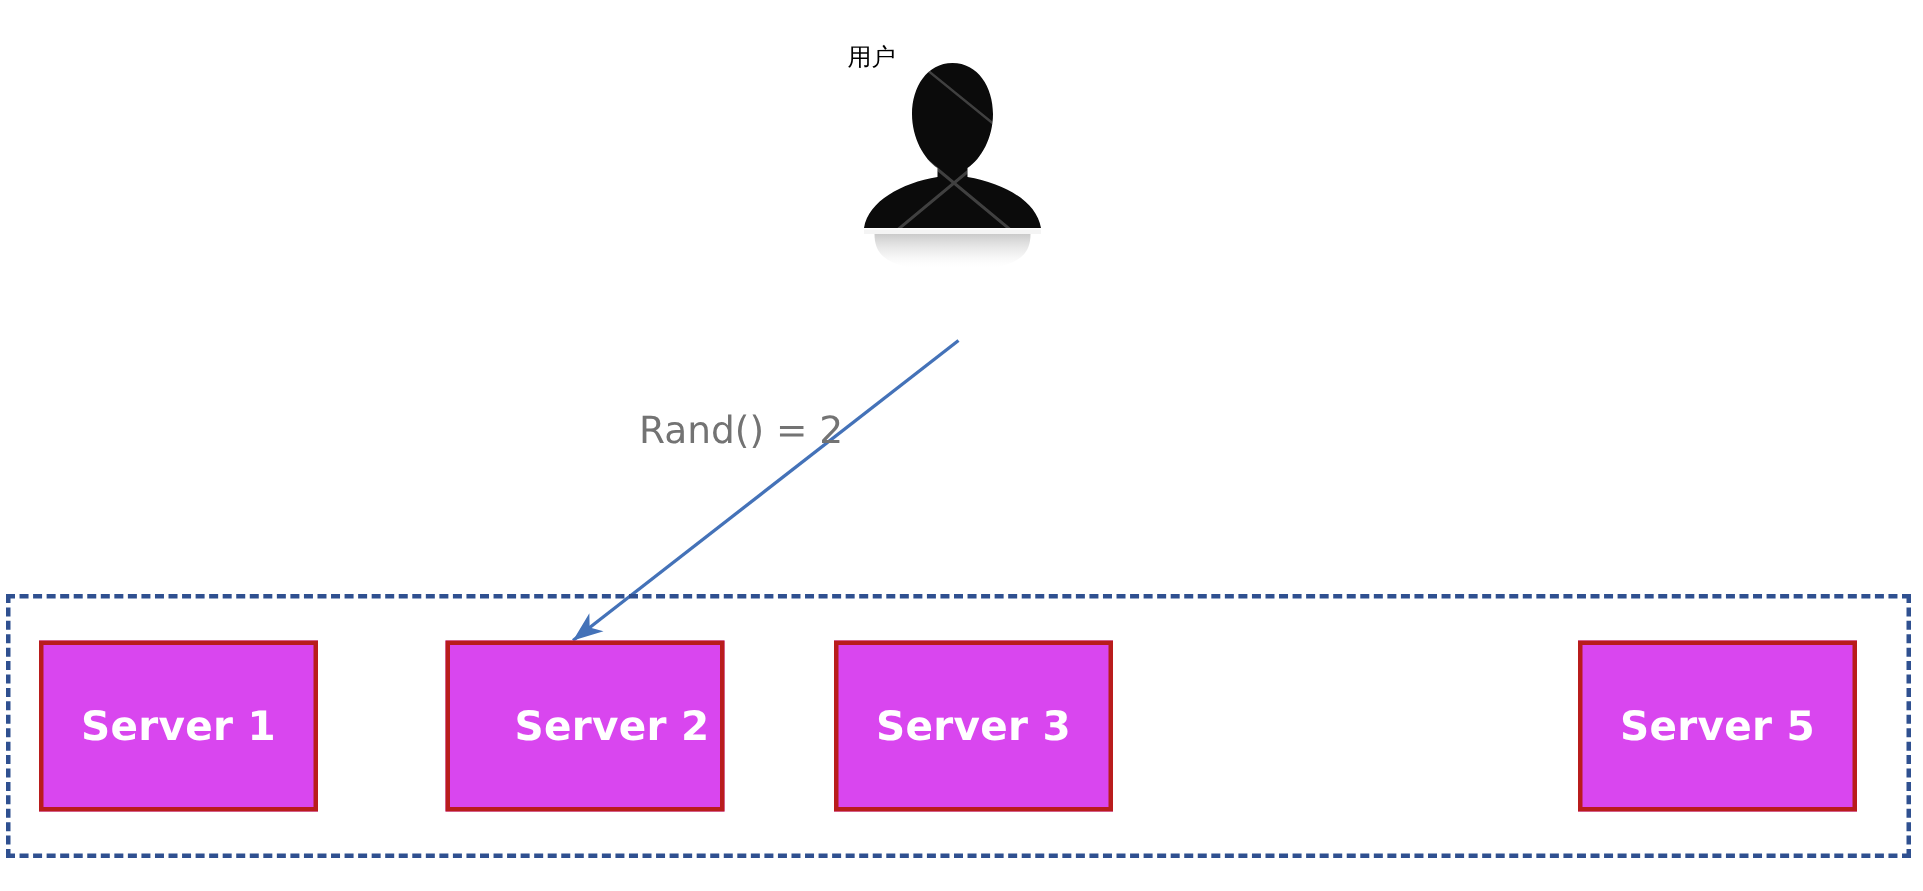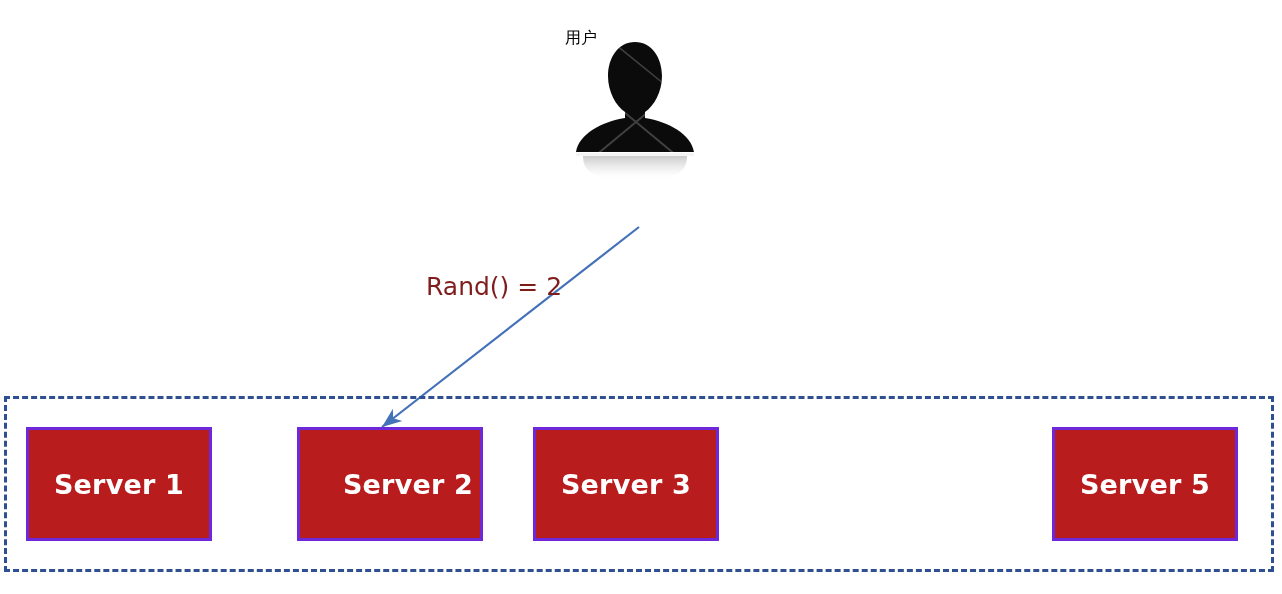--- a/index.html
+++ b/index.html
@@ -43,58 +43,58 @@
     width: 1282px;
     height: 594px;
     pointer-events: none;
   }
   #arrow-label {
     position: absolute;
     left: 426px;
     top: 272px;
     font-size: 25px;
     line-height: 30px;
-    color: #7f1d1d;
+    color: #737373;
     white-space: nowrap;
     font-family: "DejaVu Sans", sans-serif;
   }
 
   
   #server-pool {
     position: absolute;
     left: 4px;
     top: 396px;
     width: 1270px;
     height: 176px;
     border: 3px dashed #2F5090;
     box-sizing: border-box;
   }
   .server-box {
     position: absolute;
     top: 28px;
     width: 186px;
     height: 114px;
-    background: #b91c1c;
-    border: 3px solid #6d28d9;
+    background: #d946ef;
+    border: 3px solid #b91c1c;
     box-sizing: border-box;
     display: flex;
     align-items: center;
     justify-content: center;
   }
   .server-label {
     color: #ffffff;
     font-size: 27px;
     font-weight: bold;
     letter-spacing: 0.2px;
     white-space: nowrap;
     font-family: "DejaVu Sans", sans-serif;
   }
   .s0 { left: 19px;   }
   .s1 { left: 290px; padding-left: 36px;  }
-  .s2 { left: 526px;  }
+  .s2 { left: 549px;  }
   .s3 { left: 799px;  }
   .s4 { left: 1045px; }
 </style>
 </head>
 <body>
 
 <div id="canvas">
 
   <div id="user-actor">
     <svg id="user-icon" viewBox="0 0 140 150">

